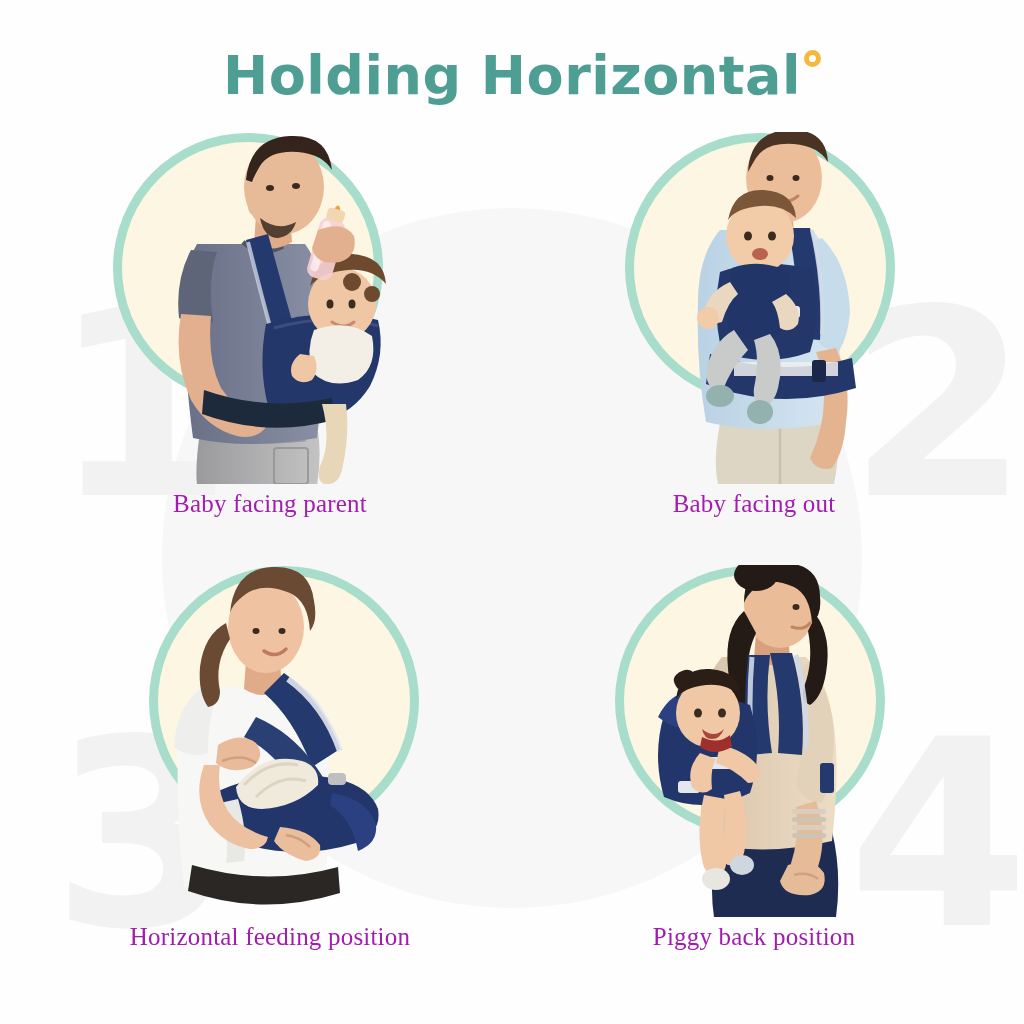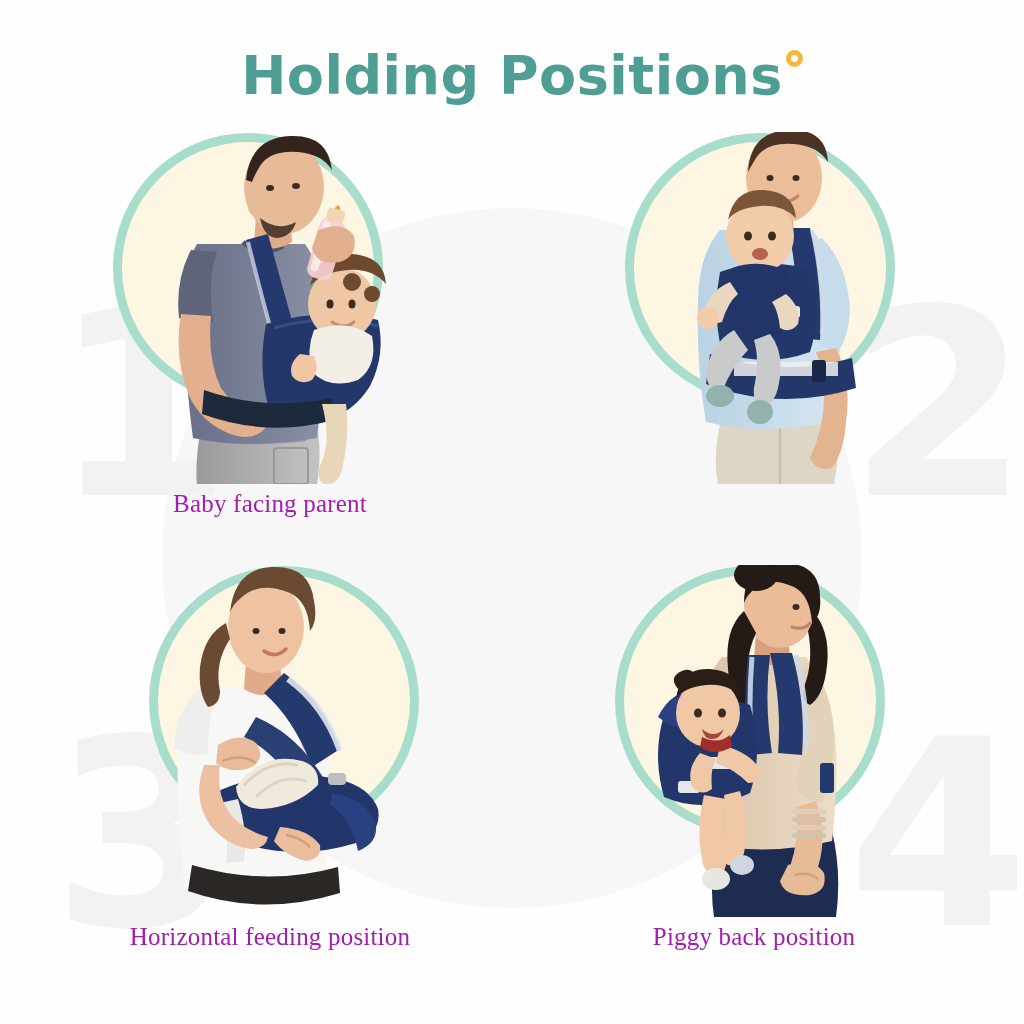--- a/index.html
+++ b/index.html
@@ -142,21 +142,21 @@
 
   <div class="bg-center-circle"></div>
 
   <div class="bg-number n1">1</div>
   <div class="bg-number n2">2</div>
   <div class="bg-number n3">3</div>
   <div class="bg-number n4">4</div>
 
   <div class="title-wrap">
     <span class="title-inner">
-      <span class="title-text">Holding Positions</span>
+      <span class="title-text">Holding Horizontal</span>
       <span class="title-dot"></span>
     </span>
   </div>
 
   <div class="grid">
 
     <div class="cell c1">
       <div class="photo-stage">
         <div class="disc"></div>
         <svg class="photo" viewBox="0 0 420 352">
@@ -287,20 +287,21 @@
             <path d="M242 162 q16 14 12 30 q-8 10 -18 4 q-2 -18 -8 -26 z" fill="#ead7c0"></path>
 
             <path d="M190 198 q-24 14 -28 44 q2 18 16 18 q10 -26 26 -42 z" fill="#c9cbca"></path>
             <path d="M226 202 q16 20 8 54 q-4 16 -14 18 q-12 -2 -10 -18 q6 -28 0 -48 z" fill="#c9cbca"></path>
 
             <ellipse cx="176" cy="264" rx="14" ry="11" fill="#93b2ae"></ellipse>
             <ellipse cx="216" cy="280" rx="13" ry="12" fill="#93b2ae"></ellipse>
           </g>
         </svg>
       </div>
+      <div class="caption">Baby facing out</div>
     </div>
 
     <div class="cell c4">
       <div class="photo-stage">
         <div class="disc"></div>
         <svg class="photo" viewBox="0 0 420 352">
           <defs>
             <clipPath id="clip4">
                 <rect x="0" y="0" width="420" height="352"></rect>
               </clipPath>

